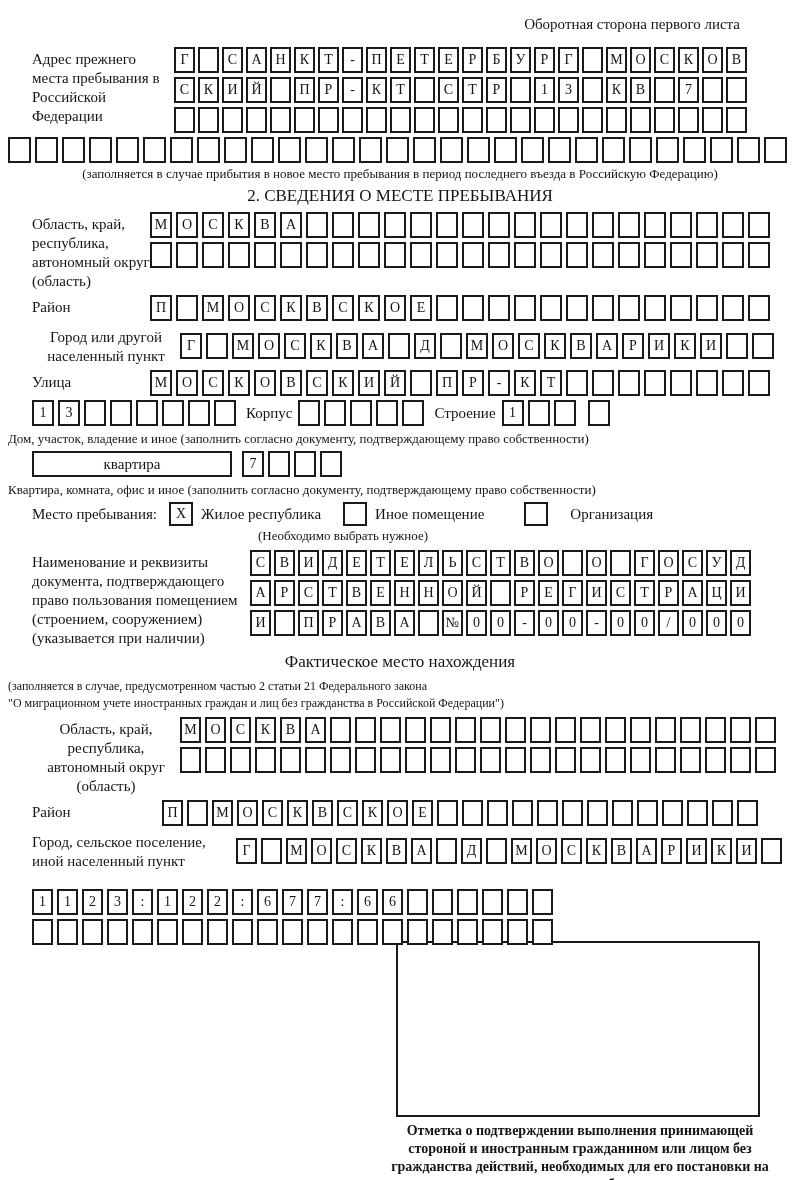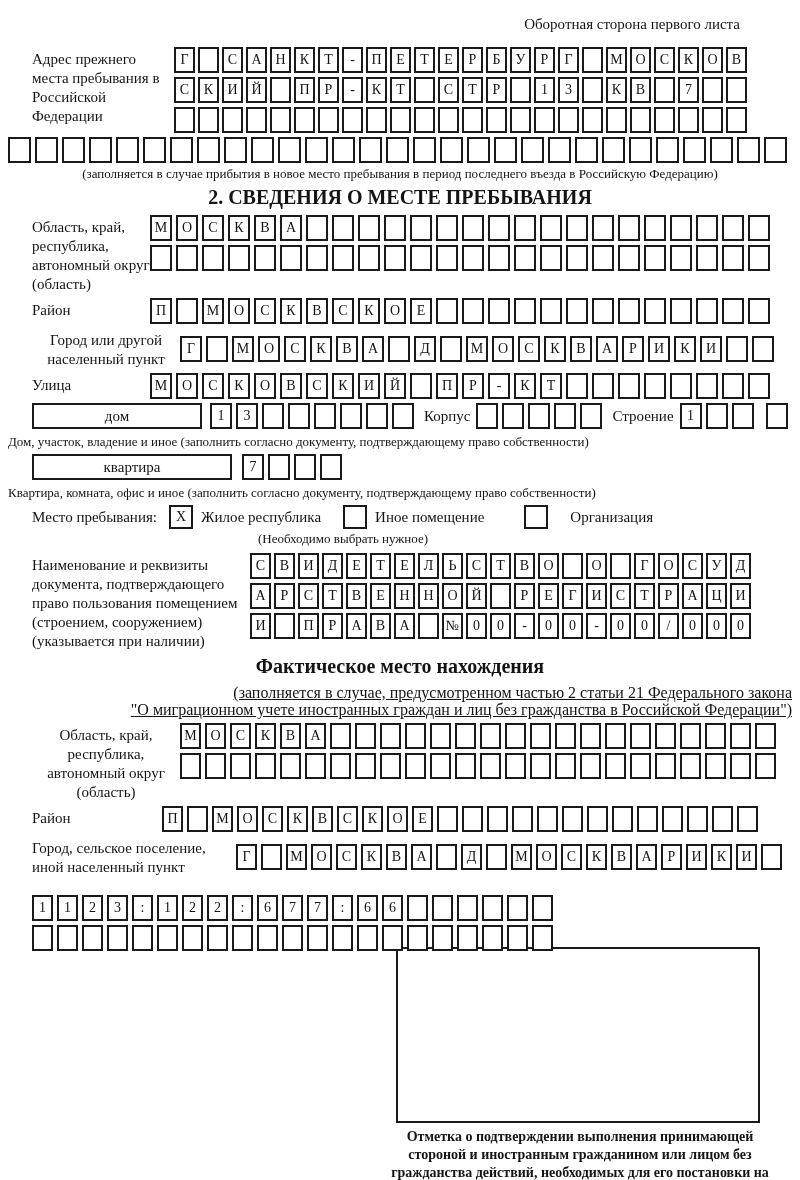--- a/index.html
+++ b/index.html
@@ -19,38 +19,38 @@
   .cell{
     box-sizing:border-box;flex:none;width:22px;height:26px;border:2px solid #1a1a1a;
     margin-right:4px;text-align:center;line-height:22px;font-size:14px;background:#fff;
   }
   .c24 .cell{width:21px;margin-right:3px;}
   .c25 .cell{width:21px;margin-right:4px;}
   .c27 .cell{width:23px;margin-right:4px;}
   .fullrow{margin-left:0;margin-bottom:2px;}
   .caption{font-size:13px;line-height:17px;margin-bottom:4px;}
   .caption-center{text-align:center;margin-left:0;}
-  .sect-title{font-weight:bold;text-align:center;font-size:20px;margin:4px 0 6px 0;}
+  .sect-title{font-weight:normal;text-align:center;font-size:17px;margin:4px 0 6px 0;}
   .boxfield{
     box-sizing:border-box;flex:none;height:26px;border:2px solid #1a1a1a;
     text-align:center;line-height:22px;background:#fff;
   }
   .dombox{width:170px;margin-right:8px;}
   .kvbox{width:200px;margin-right:10px;}
   .inline-lbl{flex:none;line-height:26px;padding:0 6px;}
   .gap8{width:8px;flex:none;}
   .checkcell{
     box-sizing:border-box;flex:none;width:24px;height:24px;border:2px solid #1a1a1a;
     text-align:center;line-height:20px;font-size:14px;margin:0 8px;background:#fff;
   }
   .mesto-row{display:flex;align-items:center;margin-left:24px;margin-bottom:2px;}
   .mesto-lbl{flex:none;margin-right:4px;}
   .mesto-opt{flex:none;}
   .mesto-note{margin-left:250px;font-size:13px;margin-bottom:6px;}
-  .fact-cap{font-size:16px;line-height:17px;text-align:right;text-decoration:underline;}
+  .fact-cap{font-size:12px;line-height:17px;text-align:left;}
   .mark-box{
     box-sizing:border-box;width:364px;height:176px;border:2px solid #1a1a1a;
     margin-left:388px;margin-top:-8px;background:#fff;
   }
   .mark-caption{
     width:400px;margin-left:372px;margin-top:5px;text-align:center;
     font-size:14px;font-weight:bold;line-height:18px;
   } .mt14{margin-top:14px;}
 </style>
 </head>
@@ -321,21 +321,20 @@
         <span class="cell"></span>
         <span class="cell"></span>
         <span class="cell"></span>
         <span class="cell"></span>
         <span class="cell"></span>
         <span class="cell"></span>
       </div>
   </div>
 
   <div class="frow">
-    <div class="boxfield dombox">дом</div>
     <div class="cellrow">
         <span class="cell">1</span>
         <span class="cell">3</span>
         <span class="cell"></span>
         <span class="cell"></span>
         <span class="cell"></span>
         <span class="cell"></span>
         <span class="cell"></span>
         <span class="cell"></span>
       </div>

